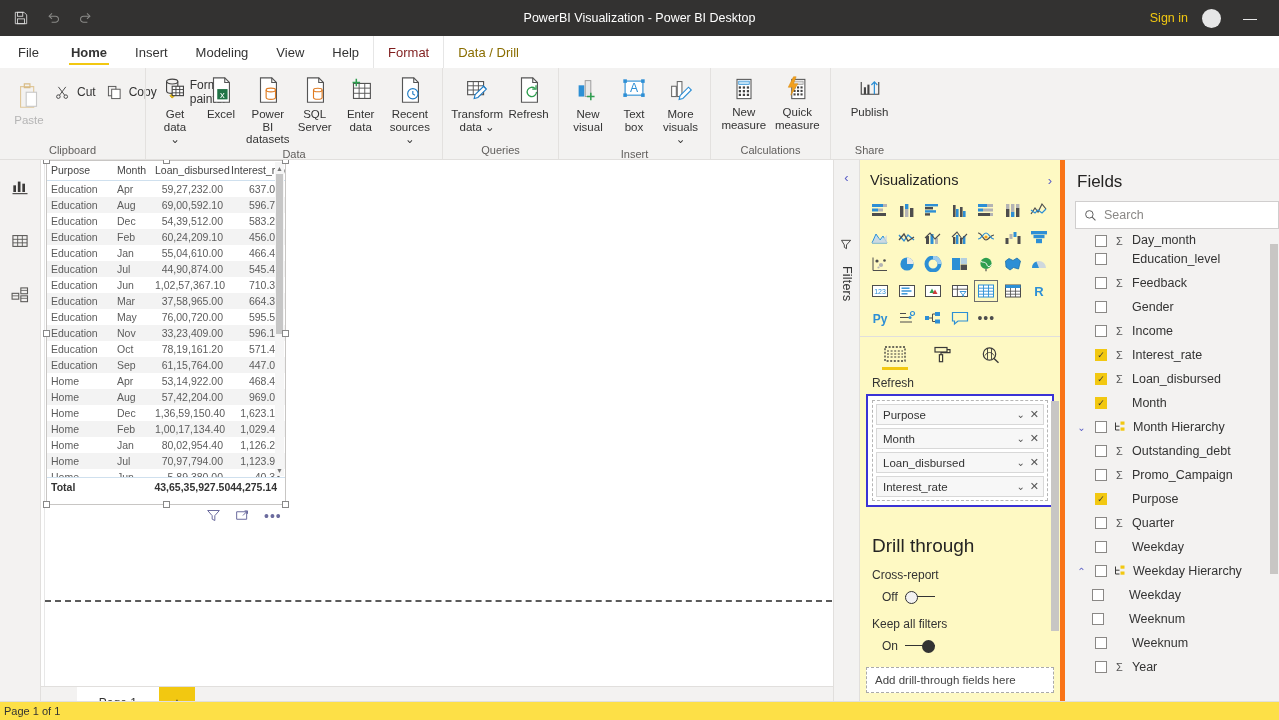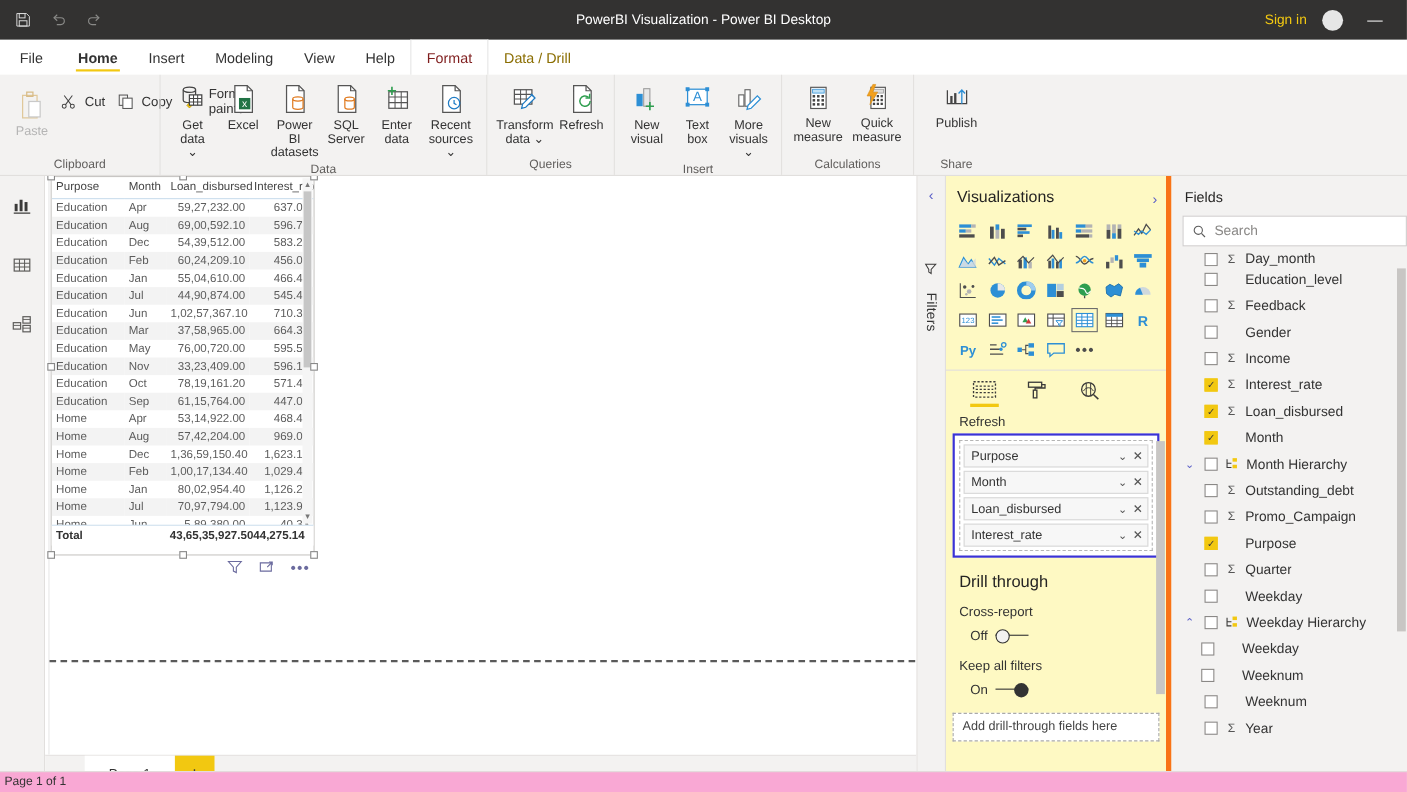--- a/index.html
+++ b/index.html
@@ -148,56 +148,56 @@
     margin:0 6px; border:2.5px solid #3b33d5; background:#fff; padding:4px;
   }
   .wellinner{ border:1px dashed #b5b5b5; padding:3px; display:flex; flex-direction:column; gap:3px;}
   .chip{
     height:21px; background:#f7f7f7; border:1px solid #d8d8d8; display:flex; align-items:center;
     padding:0 4px 0 6px; font-size:11.5px; color:#333;
   }
   .chip .nm{ flex:1; white-space:nowrap; overflow:hidden; }
   .chip .cd{ color:#555; font-size:10px; padding:0 5px; cursor:pointer;}
   .chip .cx{ color:#555; font-size:11px; cursor:pointer;}
-  .drill-h{ font-size:15px; color:#252423; padding:14px 0 8px 12px; }
+  .drill-h{ font-size:19px; color:#252423; padding:28px 0 8px 12px; }
   .drill-lbl{ font-size:12px; color:#333; padding:3px 0 2px 12px;}
   .toggle-row{ display:flex; align-items:center; gap:7px; padding:6px 0 10px 22px; font-size:12px; color:#333;}
   .tg{ width:30px; height:13px; position:relative; cursor:pointer;}
   .tg .track{ position:absolute; top:5px; left:0; width:30px; height:1.5px; background:#333;}
   .tg .knob{ position:absolute; top:0; width:13px; height:13px; border-radius:50%; }
   .tg.off .knob{ left:0; border:1.5px solid #333; background:#f3f2f1; }
   .tg.on .knob{ right:0; background:#333; }
   .dropzone{
     margin:4px 6px 0 6px; border:1px dashed #aaa; background:#fff; height:26px;
     display:flex; align-items:center; padding-left:8px; font-size:11.5px; color:#444;
   }
   .vscroll{ position:absolute; right:1px; top:0; width:8px; bottom:0; }
   .vscroll .thumb{ position:absolute; left:0; width:8px; background:#c8c6c4; }
   
   .fieldspane{ width:214px; background:#f3f2f1; display:flex; flex-direction:column; position:relative;}
-  .f-head{ font-size:13px; color:#252423; padding:12px 4px 9px 12px; }
+  .f-head{ font-size:17px; color:#252423; padding:12px 4px 9px 12px; }
   .searchbox{
     margin:0 0 0 10px; height:28px; background:#fff; border:1px solid #d0cece;
     display:flex; align-items:center; gap:7px; padding-left:8px; font-size:12.5px; color:#8a8886;
   }
   .flist{ flex:1; overflow:hidden; padding-top:2px; position:relative;}
   .frow{ display:flex; align-items:center; height:24px; padding-left:10px; gap:7px; cursor:pointer; font-size:12.5px; color:#333;}
   .fexp{ width:13px; color:#5b5fc7; font-size:10px; display:flex; align-items:center; justify-content:center;}
   .cbx{ width:12px; height:12px; border:1px solid #8a8886; background:#fff; flex:none;
         display:flex; align-items:center; justify-content:center;}
   .cbx.on{ background:#f2c811; border-color:#f2c811; }
   .cbx.on:after{ content:"✓"; font-size:9px; color:#3b3a39; line-height:1;}
   .sig{ width:11px; font-size:11px; color:#555; text-align:center; flex:none;}
   .hier{ width:12px; height:12px; flex:none; }
   .fname{ white-space:nowrap; overflow:hidden; }
   .frow.indent{ padding-left:27px; }
   .frow.clipped{ height:16px; overflow:hidden; align-items:flex-end; }
   
   .status{
-    position:absolute; left:0; bottom:0; width:1279px; height:19px; background:#f9a8d4;
+    position:absolute; left:0; bottom:0; width:1279px; height:19px; background:#fde047;
     border-top:1px solid #e1dfdd; display:flex; align-items:center; padding-left:4px;
     font-size:11px; color:#333;
   }
   svg{ display:block; }
 </style>
 </head>
 <body>
 
 <div class="titlebar">
   <div class="tb-left">

